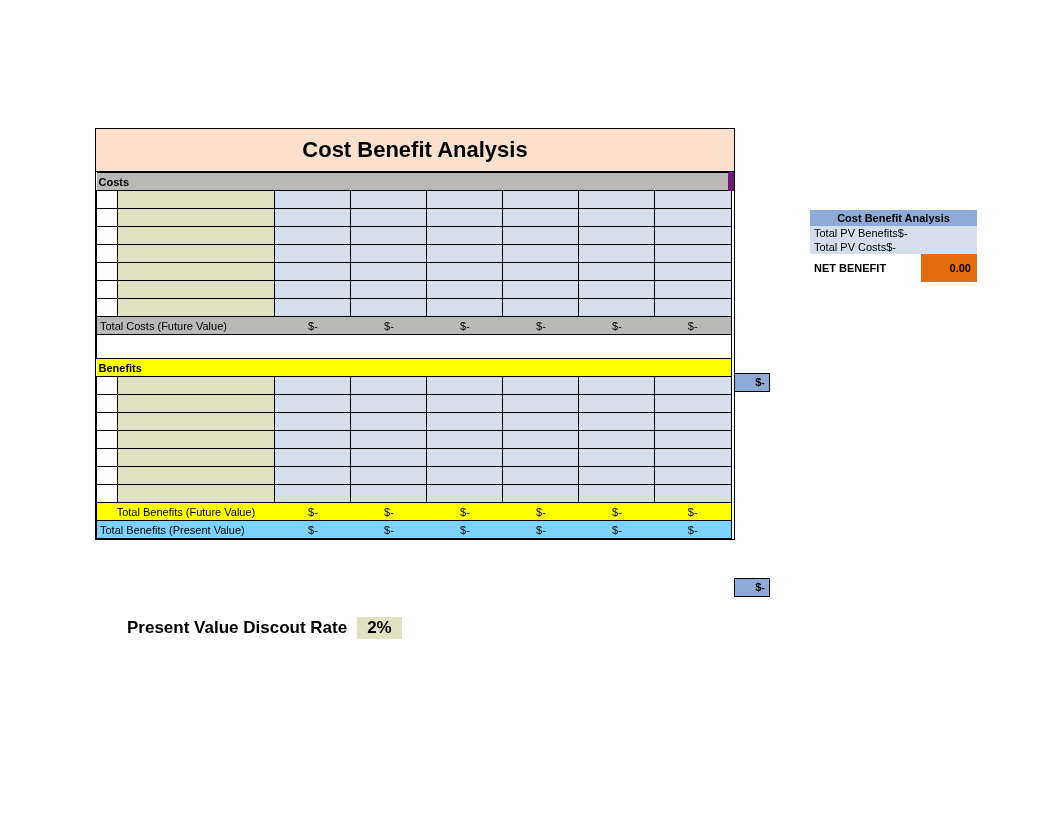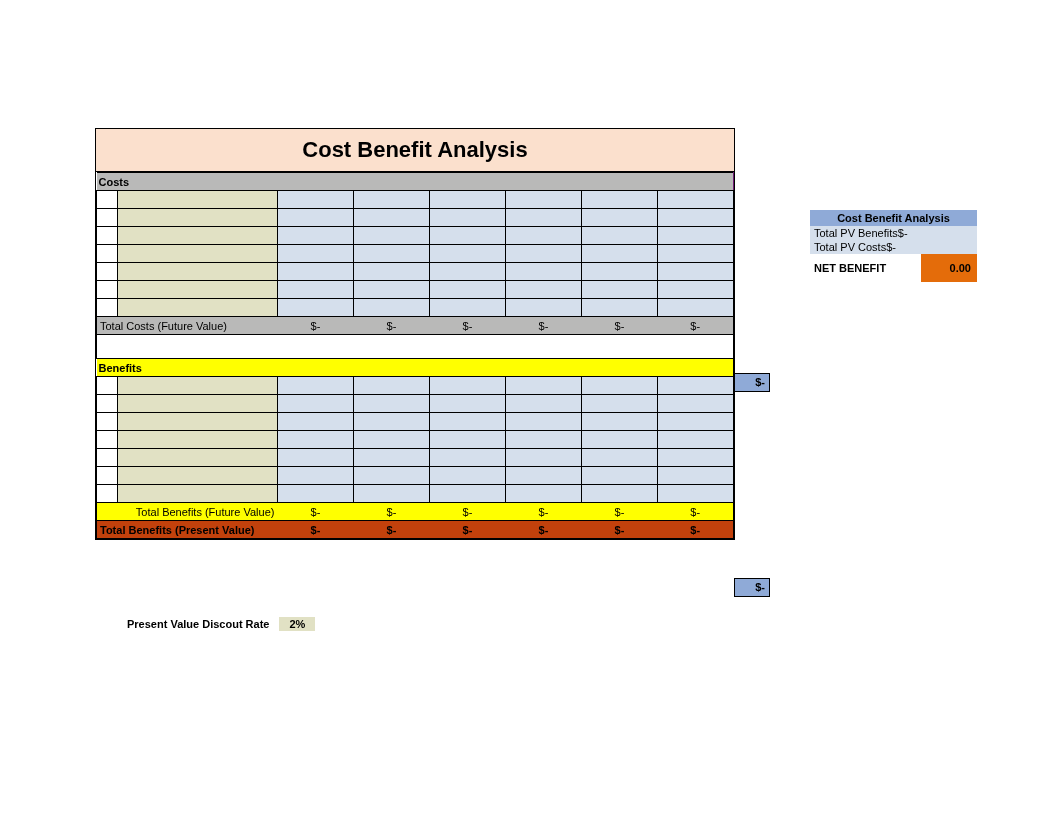--- a/index.html
+++ b/index.html
@@ -63,39 +63,39 @@
   }
   td.no-lr { border-left: none; border-right: none; }
   tr.section-costs td {
     background: #b9b9b8;
     font-weight: bold;
     border-top: 1px solid #000;
     border-bottom: 1px solid #000;
     border-left: none;
     border-right: none;
   }
-  tr.section-costs td:last-child { border-right: 1px solid #701a75; }
+  tr.section-costs td:last-child { border-right: 6px solid #701a75; }
   tr.total-fv-costs td { background: #b9b9b8; text-align: center; border-left: none; border-right: none; }
   tr.total-fv-costs td.labelside { text-align: left; font-weight: normal; margin-top: 40px; }
   tr.total-fv-costs td:last-child { border-right: 1px solid #000; }
   tr.total-pv-costs td { background: #b9b9b8; text-align: center; font-weight: bold; border-left: none; border-right: none; }
   tr.total-pv-costs td.labelside { text-align: left; }
   tr.total-pv-costs td:last-child { border-right: 1px solid #000; }
   tr.section-benefits td {
     background: #ffff00;
     font-weight: bold;
     border-top: 1px solid #000;
     border-bottom: 1px solid #000;
     border-left: none; border-right: none; margin-top: 21px;
   }
   tr.section-benefits td:last-child { border-right: 1px solid #000; }
   tr.total-fv-benefits td { background: #ffff00; text-align: center; border-left: none; border-right: none; }
-  tr.total-fv-benefits td.labelside { text-align: right; }
+  tr.total-fv-benefits td.labelside { text-align: center; }
   tr.total-fv-benefits td:last-child { border-right: 1px solid #000; }
-  tr.total-pv-benefits td { background: #c2410c; text-align: center; font-weight: bold; border-left: none; border-right: none; }
+  tr.total-pv-benefits td { background: #7dd3fc; text-align: center; font-weight: normal; border-left: none; border-right: none; }
   tr.total-pv-benefits td.labelside { text-align: left; }
   tr.total-pv-benefits td:last-child { border-right: 1px solid #000; }
   tr.gap td { background: #fff; border: none; }
   tr.gap td:first-child { border-left: 1px solid #000; }
   tr.gap td:last-child { border-right: 1px solid #000; }
   .pv-total-ext {
     position: absolute;
     width: 36px;
     height: 19px;
     background: #8faad7;
@@ -135,21 +135,21 @@
   .sp-net-val {
     background: #e46c0a;
     padding: 8px 6px;
     text-align: right;
     min-width: 44px;
   }
   .discount {
     position: absolute;
     left: 127px;
     top: 617px;
-    font-size: 11px;
+    font-size: 17px;
     font-weight: bold;
     display: flex;
     align-items: center;
   }
   .discount .val {
     background: #e1e1c4;
     display: inline-block;
     padding: 1px 10px;
     margin-left: 10px;
     font-weight: bold;

